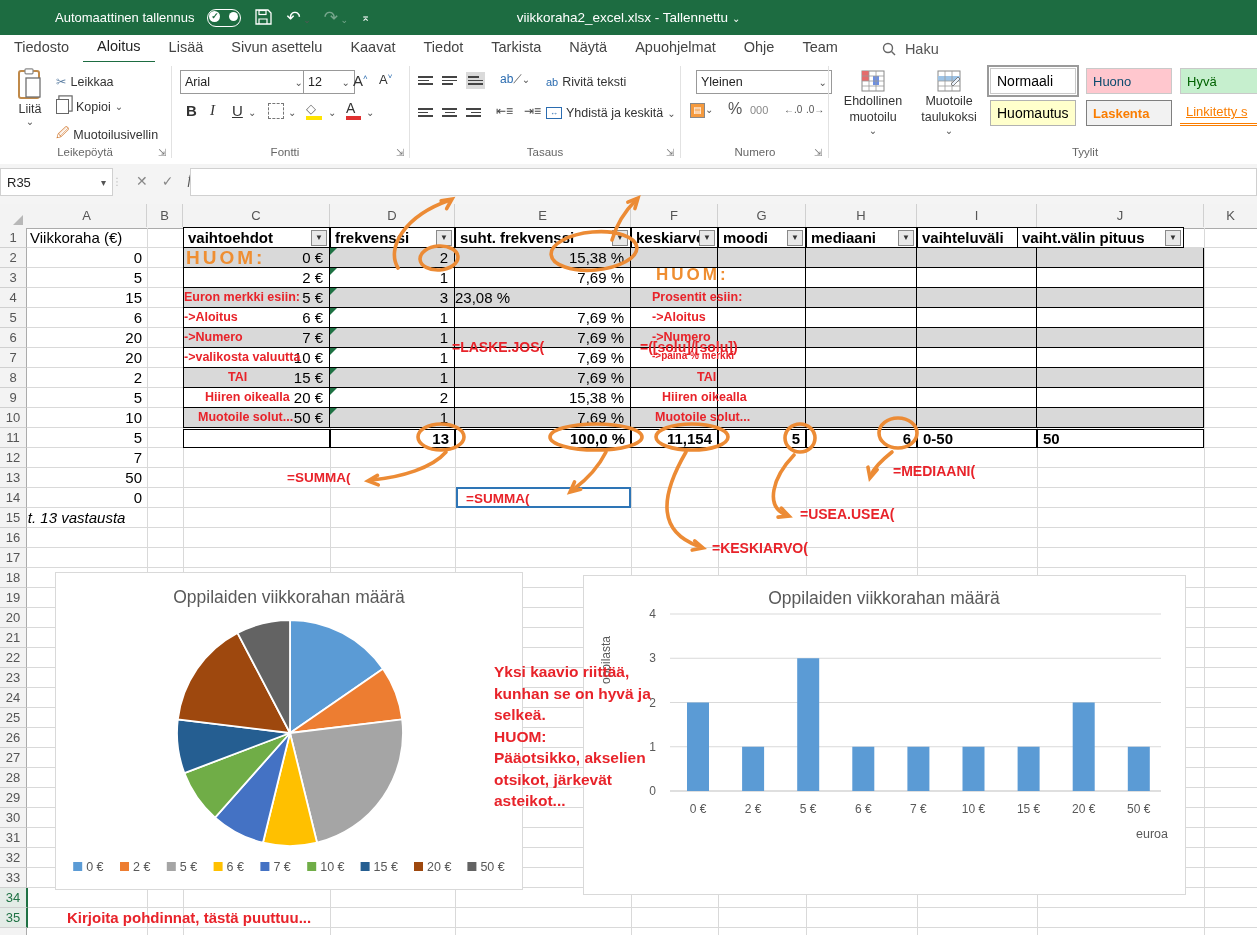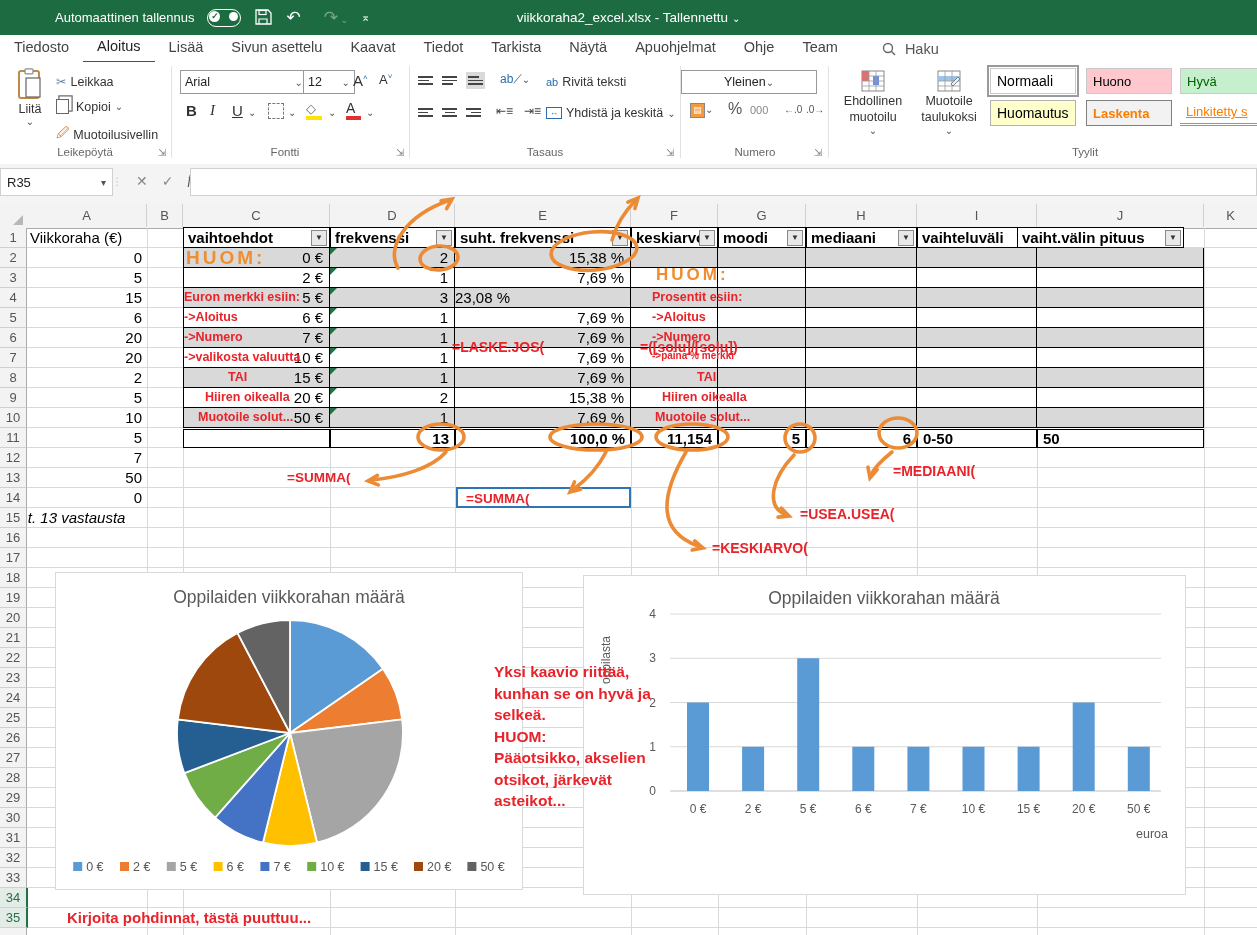--- a/index.html
+++ b/index.html
@@ -187,21 +187,21 @@
     </div>
   <div class="abs ribbtn" style="left:546px;top:44px;">
       <span style="display:inline-block;width:14px;height:10px;border:1px solid #2b6cb0;text-align:center;font-size:8px;color:#2b6cb0;line-height:9px;">↔</span>
       <span>Yhdistä ja keskitä</span>
       <span class="chev">⌄</span>
     </div>
   <div class="glabel" style="left:495px;width:100px;">Tasaus</div>
   <div class="launch" style="left:666px;">⇲</div>
   <div class="gsep" style="left:680px;"></div>
 
-  <div class="abs combo" style="left:681px;top:8px;width:126px;height:22px;justify-content:center;">
+  <div class="abs combo" style="left:696px;top:8px;width:126px;height:22px;">
       <span>Yleinen</span>
       <span class="chev">⌄</span>
     </div>
   <div class="abs" style="left:690px;top:40px;"><span style="display:inline-block;width:13px;height:13px;border:1px solid #888;background:#f59a3e;color:#fff;font-size:9px;text-align:center;line-height:13px;">▤</span><span class="chev">⌄</span></div>
   <div class="abs" style="left:728px;top:38px;font-size:16px;color:#555;">%</div>
   <div class="abs" style="left:750px;top:42px;font-size:11px;color:#888;">000</div>
   <div class="abs" style="left:784px;top:42px;font-size:10px;color:#555;">←.0</div>
   <div class="abs" style="left:806px;top:42px;font-size:10px;color:#555;">.0→</div>
   <div class="glabel" style="left:705px;width:100px;">Numero</div>
   <div class="launch" style="left:814px;">⇲</div>
@@ -221,21 +221,21 @@
     <svg width="24" height="22" viewBox="0 0 24 22" style="margin:0 auto;">
         <rect x="1" y="1" width="22" height="20" fill="#fff" stroke="#888"></rect>
         <rect x="1" y="6" width="22" height="5" fill="#9dc3e6"></rect>
         <path d="M1 11 h22 M1 16 h22 M8 1 v20 M15 1 v20" stroke="#999" stroke-width="0.8" fill="none"></path>
         <path d="M14 14 l7 -7 l2 2 l-7 7 z" fill="#e8f0fa" stroke="#666" stroke-width="0.8"></path>
       </svg>
     <div style="line-height:1.25;margin-top:2px;">Muotoile taulukoksi</div>
     <div class="chev">⌄</div>
   </div>
   <div class="abs chip" style="left:990px;top:6px;background:#fff;color:#000;font-size:14px;outline:2px solid #9a9a9a;outline-offset:1px;">Normaali</div>
-  <div class="abs chip" style="left:1086px;top:6px;background:#ffc7ce;color:#000000;">Huono</div>
+  <div class="abs chip" style="left:1086px;top:6px;background:#ffc7ce;color:#0c4a6e;">Huono</div>
   <div class="abs chip" style="left:1180px;top:6px;width:77px;background:#c6efce;color:#006100;border-right:none;">Hyvä</div>
   <div class="abs chip" style="left:990px;top:38px;background:#ffffcc;color:#000;font-size:14px;border:1px solid #b2b2b2;">Huomautus</div>
   <div class="abs chip" style="left:1086px;top:38px;background:#f2f2f2;color:#fa7d00;font-weight:bold;border:1px solid #7f7f7f;">Laskenta</div>
   <div class="abs chip" style="left:1180px;top:38px;width:77px;background:#fff;color:#fa7d00;border:none;text-decoration:underline;border-bottom:3px double #fa7d00;">Linkitetty s</div>
   <div class="glabel" style="left:1035px;width:100px;">Tyylit</div>
 </div>
 
 <div class="abs fbar">
   <div class="namebox">
       <span>R35</span>

